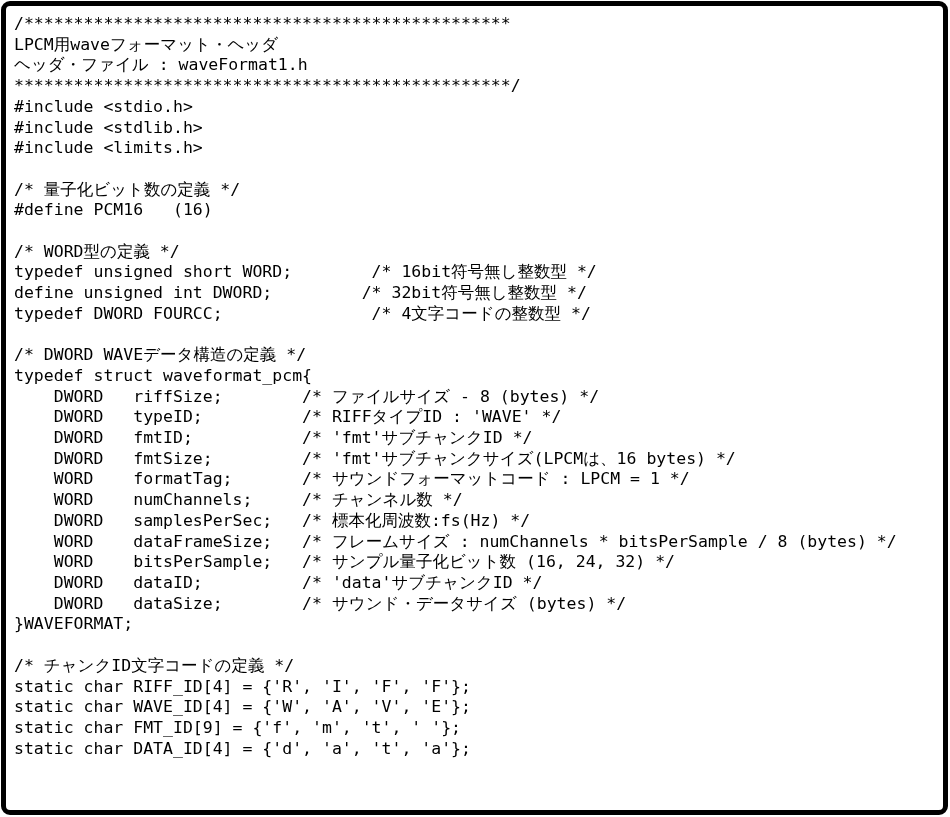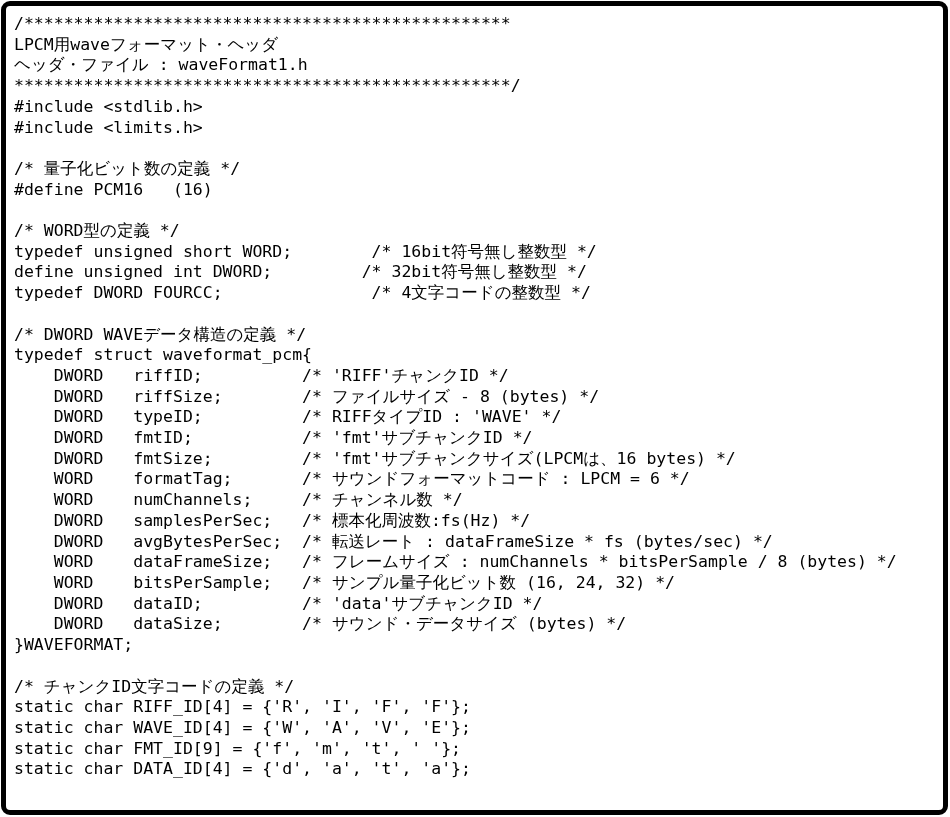--- a/index.html
+++ b/index.html
@@ -45,42 +45,41 @@
 <body>
 
 <div class="page">
   <div class="listing-frame">
     <div class="code-listing">
 
     <div class="code-line">/*************************************************</div>
         <div class="code-line">LPCM用waveフォーマット・ヘッダ</div>
         <div class="code-line">ヘッダ・ファイル : waveFormat1.h</div>
         <div class="code-line">**************************************************/</div>
+        <div class="code-line">#include &lt;stdio.h&gt;</div>
         <div class="code-line">#include &lt;stdlib.h&gt;</div>
         <div class="code-line">#include &lt;limits.h&gt;</div>
         <div class="code-line">&nbsp;</div>
         <div class="code-line">/* 量子化ビット数の定義 */</div>
         <div class="code-line">#define PCM16   (16)</div>
         <div class="code-line">&nbsp;</div>
         <div class="code-line">/* WORD型の定義 */</div>
         <div class="code-line">typedef unsigned short WORD;        /* 16bit符号無し整数型 */</div>
         <div class="code-line">define unsigned int DWORD;         /* 32bit符号無し整数型 */</div>
         <div class="code-line">typedef DWORD FOURCC;               /* 4文字コードの整数型 */</div>
         <div class="code-line">&nbsp;</div>
         <div class="code-line">/* DWORD WAVEデータ構造の定義 */</div>
         <div class="code-line">typedef struct waveformat_pcm{</div>
-        <div class="code-line">    DWORD   riffID;          /* 'RIFF'チャンクID */</div>
         <div class="code-line">    DWORD   riffSize;        /* ファイルサイズ - 8 (bytes) */</div>
         <div class="code-line">    DWORD   typeID;          /* RIFFタイプID : 'WAVE' */</div>
         <div class="code-line">    DWORD   fmtID;           /* 'fmt'サブチャンクID */</div>
         <div class="code-line">    DWORD   fmtSize;         /* 'fmt'サブチャンクサイズ(LPCMは、16 bytes) */</div>
-        <div class="code-line">    WORD    formatTag;       /* サウンドフォーマットコード : LPCM = 6 */</div>
+        <div class="code-line">    WORD    formatTag;       /* サウンドフォーマットコード : LPCM = 1 */</div>
         <div class="code-line">    WORD    numChannels;     /* チャンネル数 */</div>
         <div class="code-line">    DWORD   samplesPerSec;   /* 標本化周波数:fs(Hz) */</div>
-        <div class="code-line">    DWORD   avgBytesPerSec;  /* 転送レート : dataFrameSize * fs (bytes/sec) */</div>
         <div class="code-line">    WORD    dataFrameSize;   /* フレームサイズ : numChannels * bitsPerSample / 8 (bytes) */</div>
         <div class="code-line">    WORD    bitsPerSample;   /* サンプル量子化ビット数 (16, 24, 32) */</div>
         <div class="code-line">    DWORD   dataID;          /* 'data'サブチャンクID */</div>
         <div class="code-line">    DWORD   dataSize;        /* サウンド・データサイズ (bytes) */</div>
         <div class="code-line">}WAVEFORMAT;</div>
         <div class="code-line">&nbsp;</div>
         <div class="code-line">/* チャンクID文字コードの定義 */</div>
         <div class="code-line">static char RIFF_ID[4] = {'R', 'I', 'F', 'F'};</div>
         <div class="code-line">static char WAVE_ID[4] = {'W', 'A', 'V', 'E'};</div>
         <div class="code-line">static char FMT_ID[9] = {'f', 'm', 't', ' '};</div>

